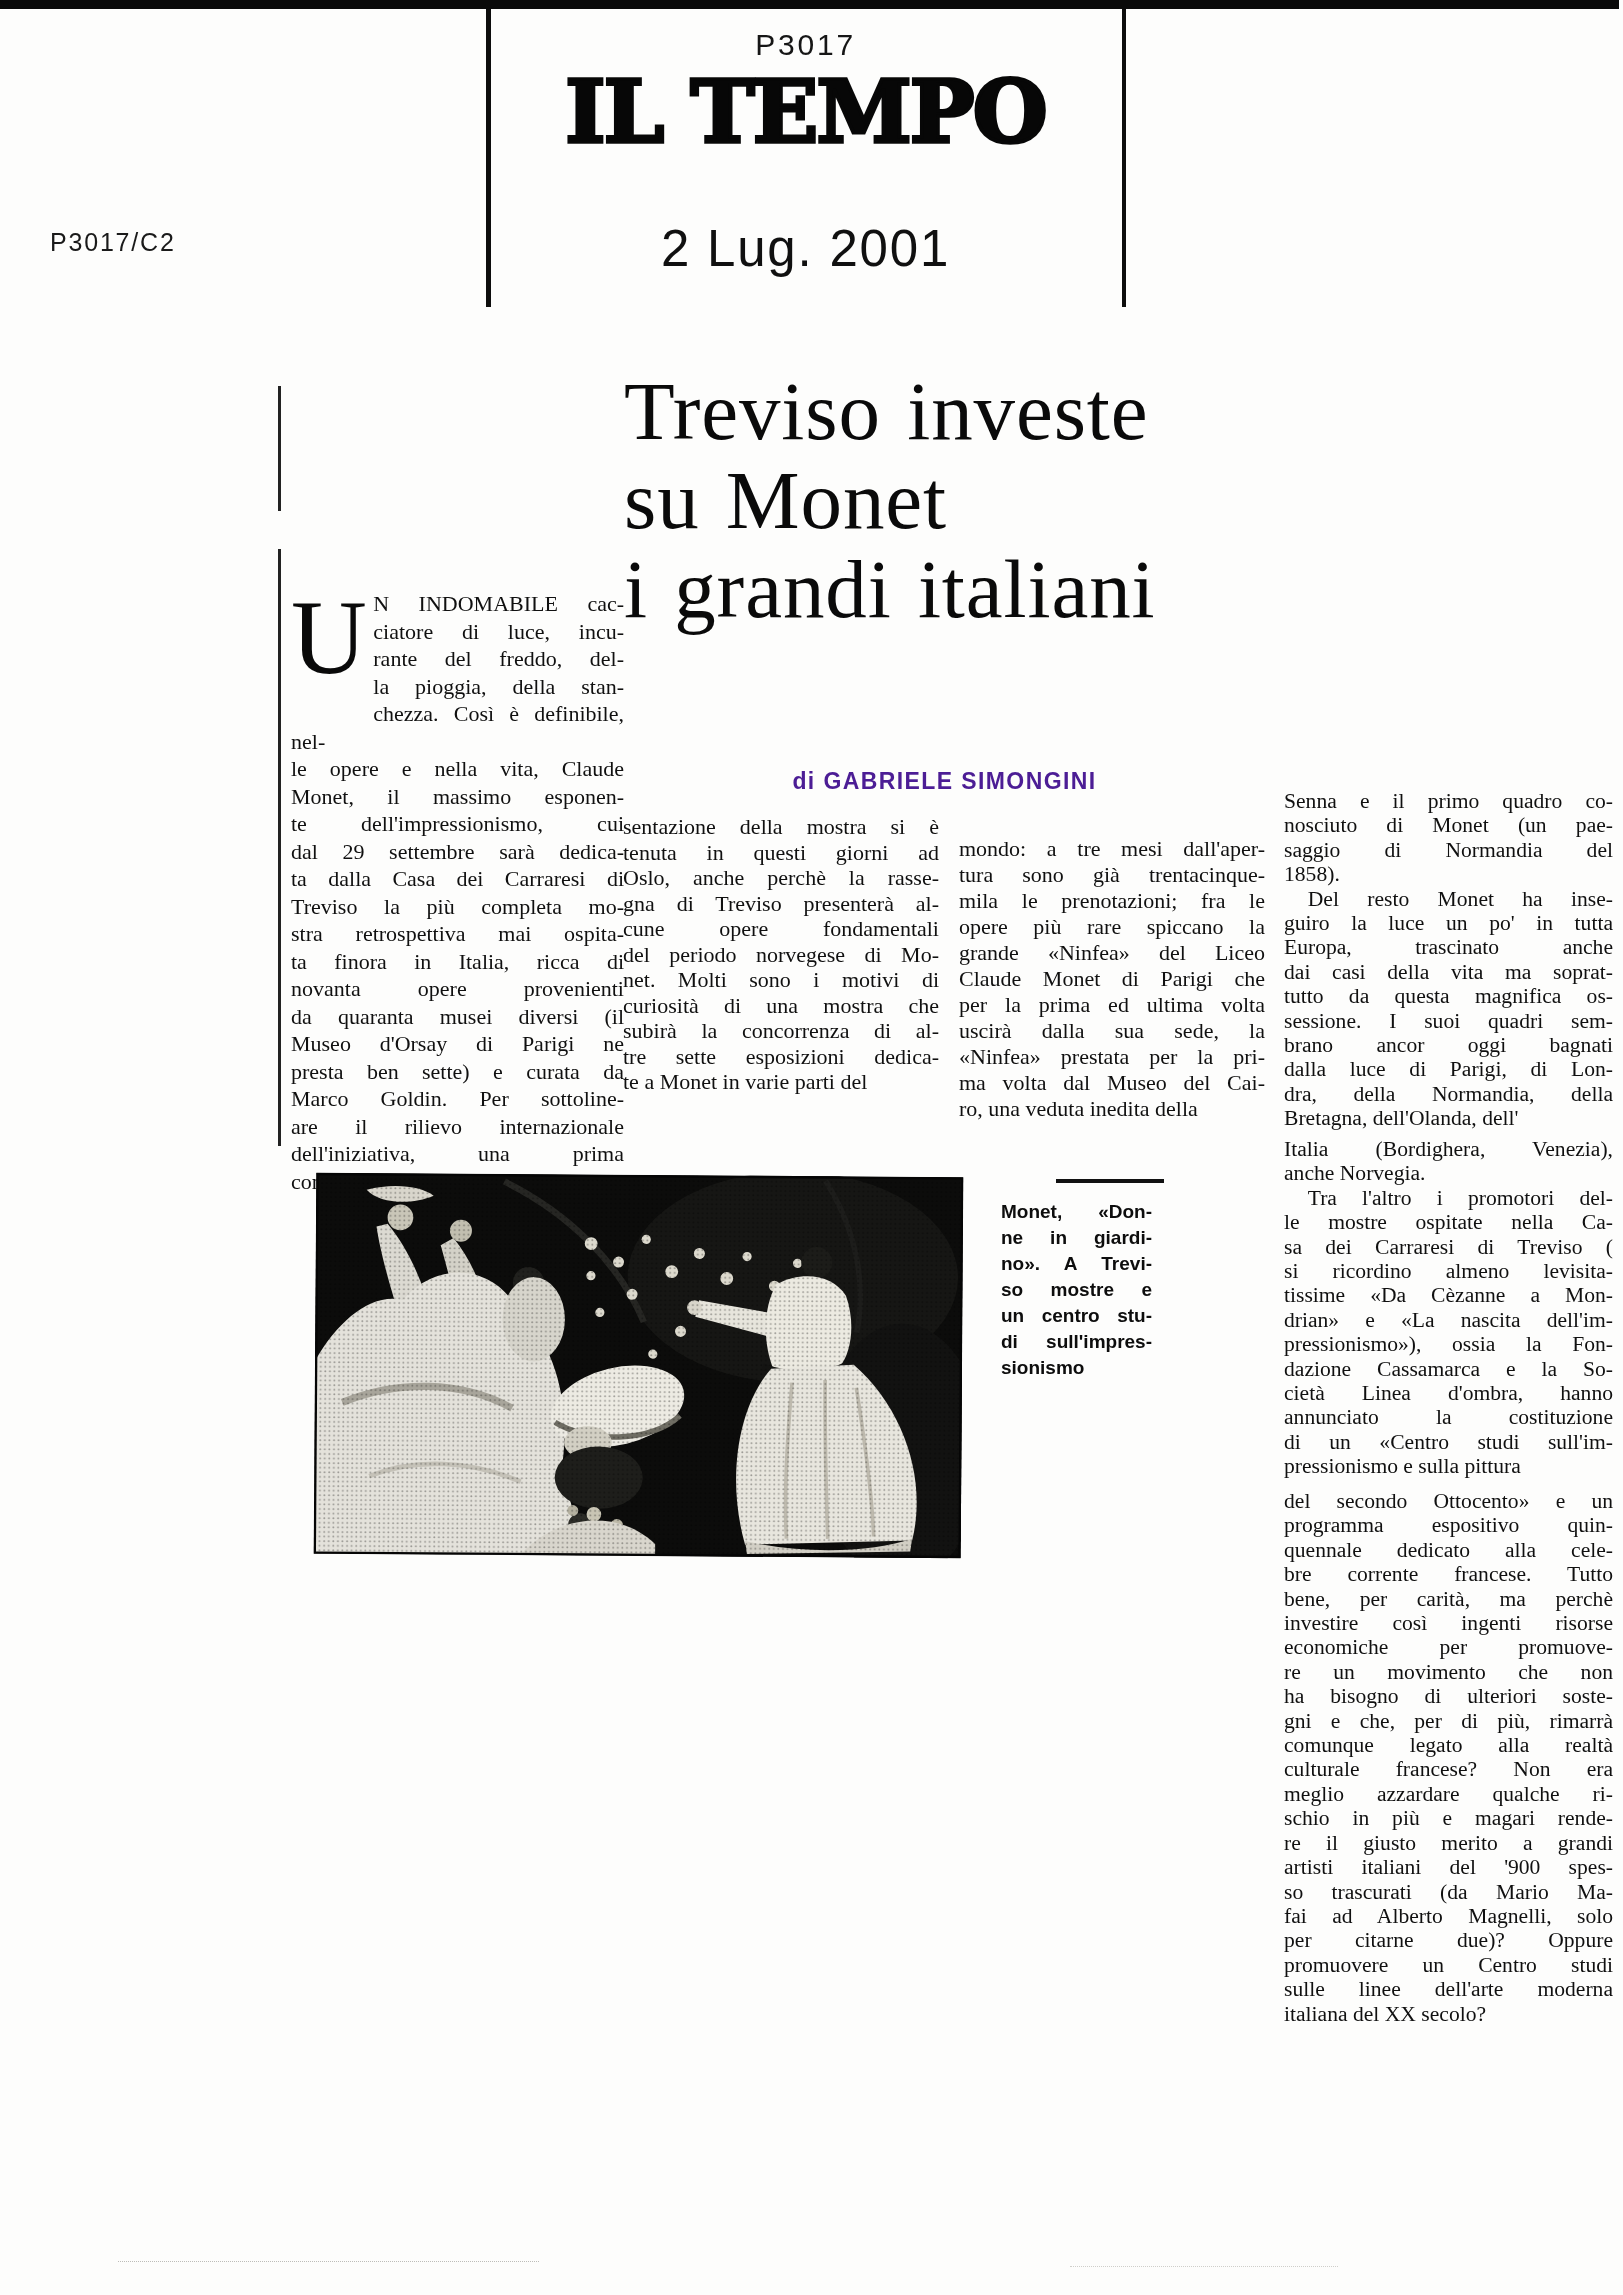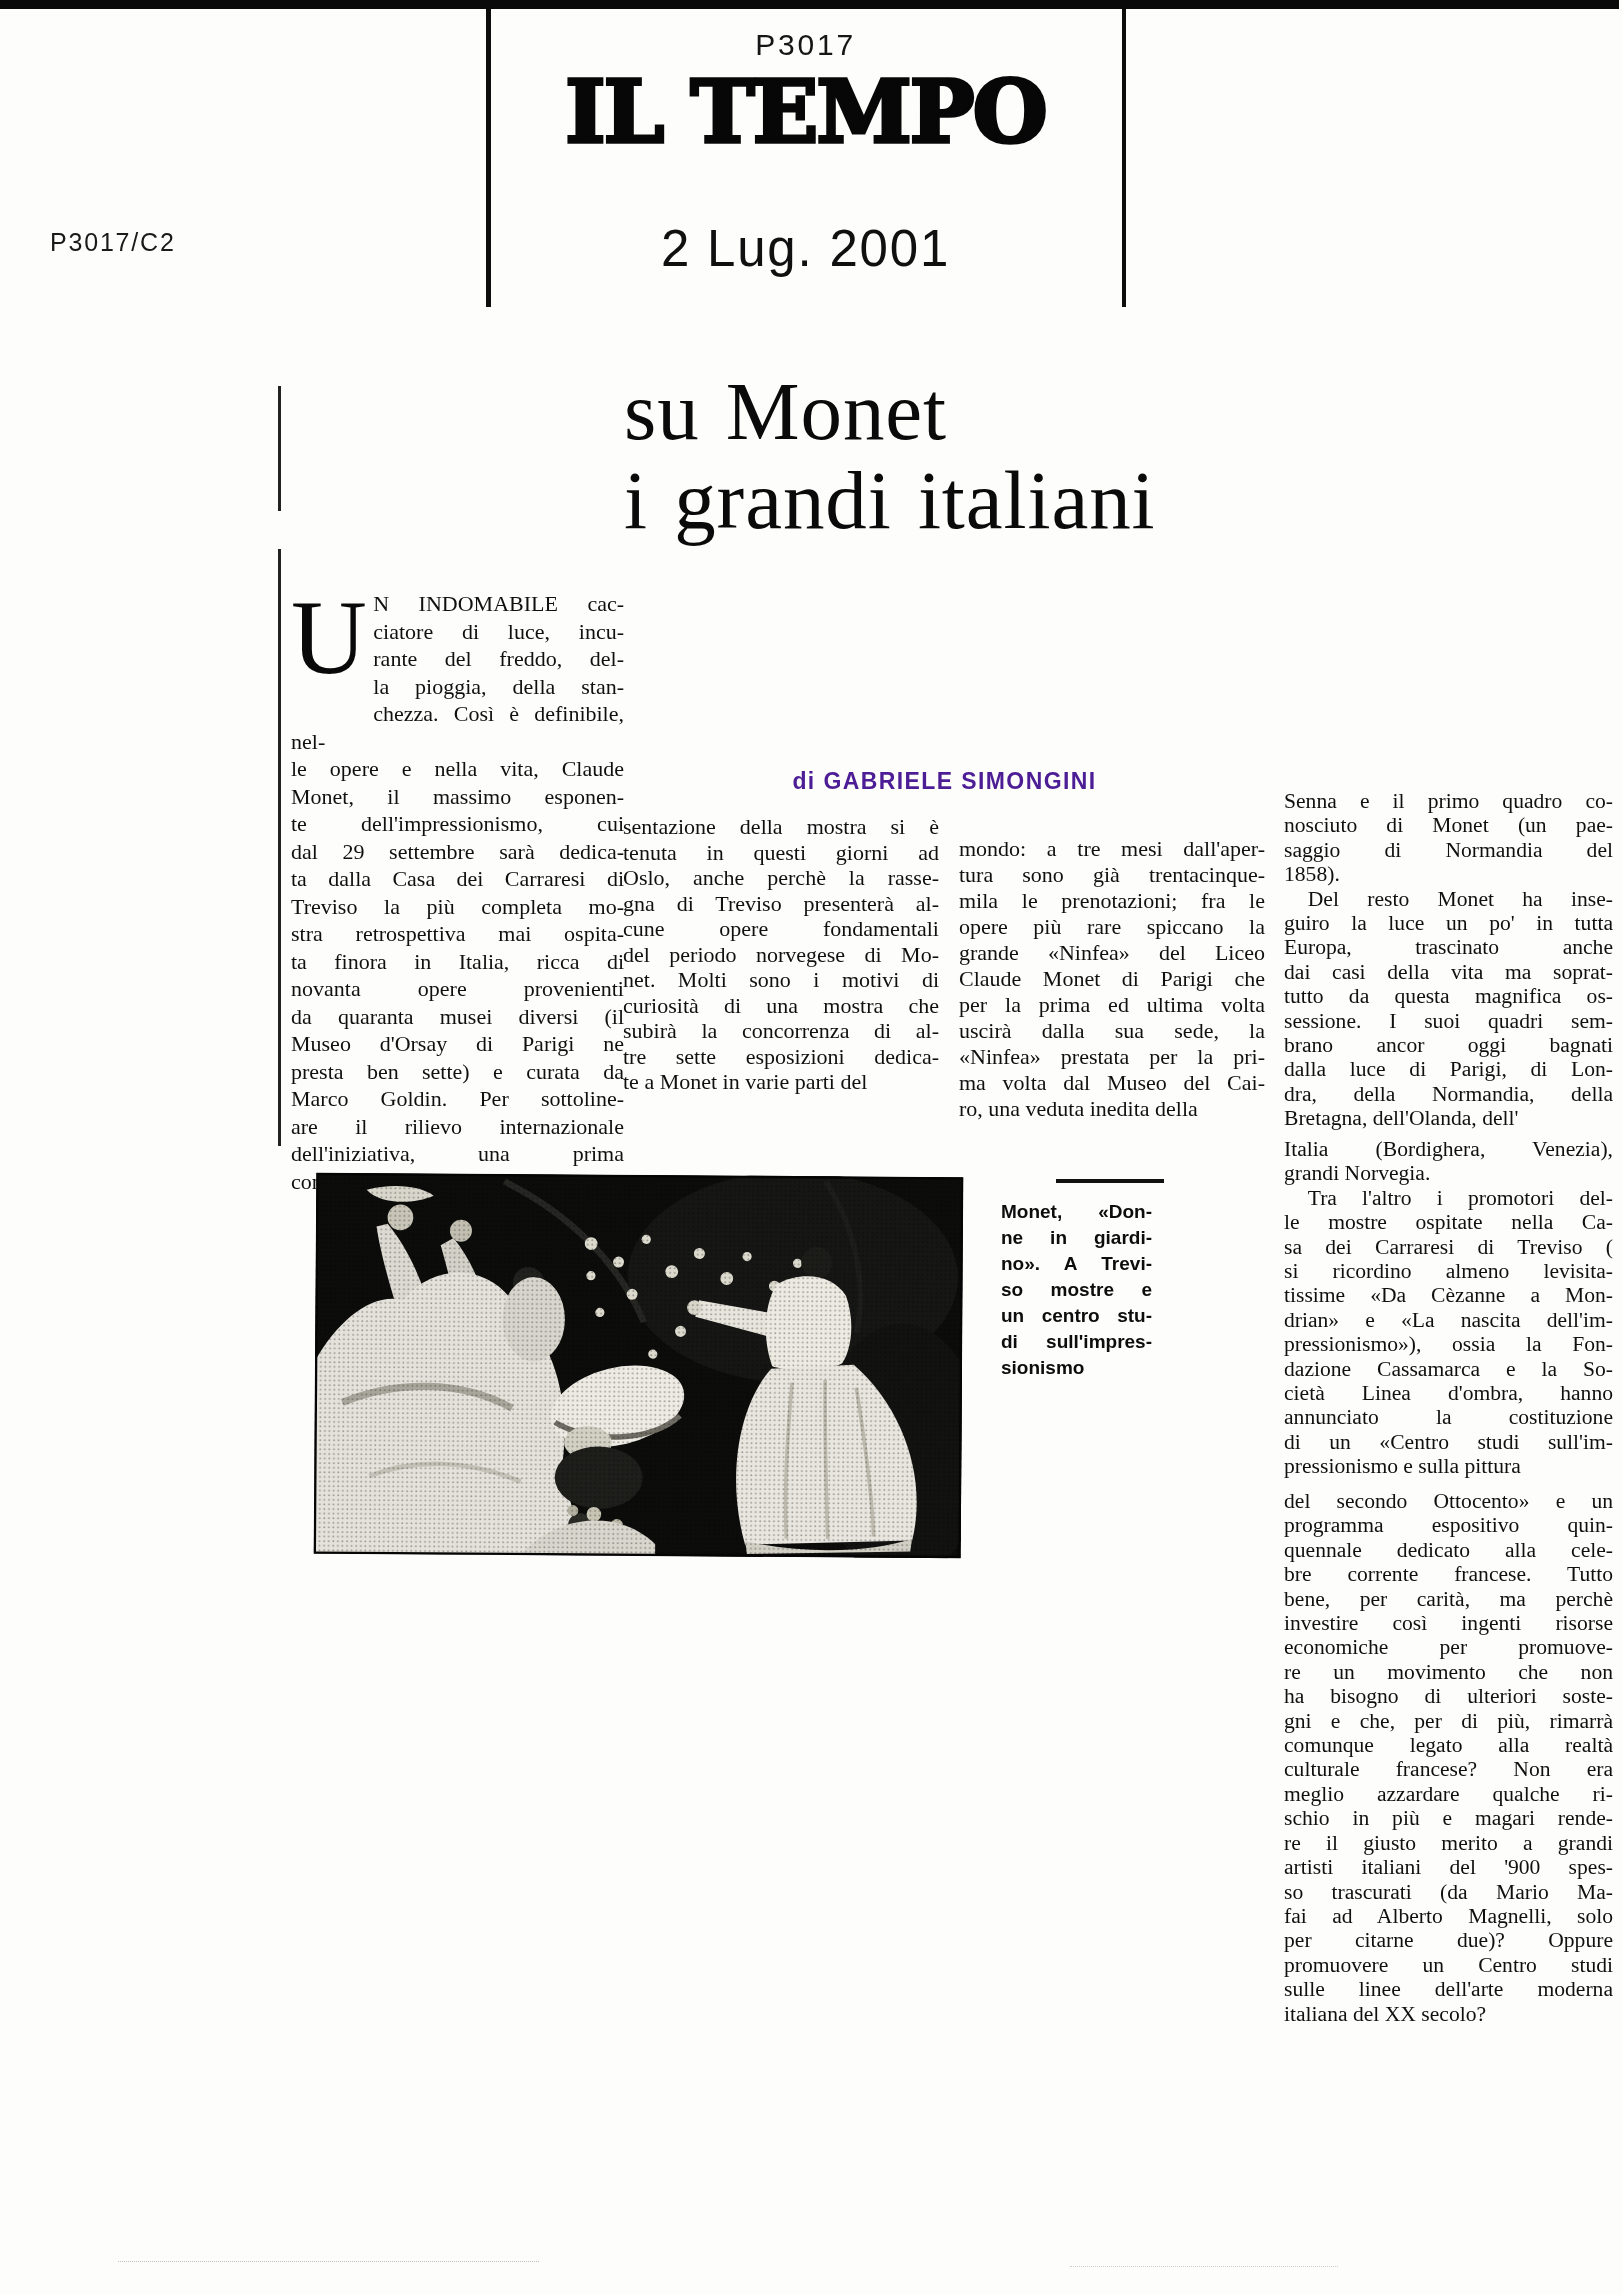--- a/index.html
+++ b/index.html
@@ -61,20 +61,21 @@
 
   <div class="vrule" style="left:486px;top:0;width:4.6px;height:307px;"></div>
   <div class="vrule" style="left:1122px;top:0;width:3.7px;height:307px;"></div>
   <div class="code-top">P3017</div>
   <div class="masthead">IL TEMPO</div>
   <div class="date-stamp">2 Lug. 2001</div>
   <div class="clip-code">P3017/C2</div>
   <div class="hrule-main"></div>
 
   <div class="headline">
+      <div class="ln">Treviso investe</div>
       <div class="ln">su Monet</div>
       <div class="ln end">i grandi italiani</div>
     </div>
   <div class="byline">di GABRIELE SIMONGINI</div>
 
   <div class="col1-rule-a"></div>
   <div class="col1-rule-b"></div>
 
   <div class="col col1">
     <div class="dropcap">U</div>
@@ -139,21 +140,21 @@
       <div class="ln">dai casi della vita ma soprat-</div>
       <div class="ln">tutto da questa magnifica os-</div>
       <div class="ln">sessione. I suoi quadri sem-</div>
       <div class="ln">brano ancor oggi bagnati</div>
       <div class="ln">dalla luce di Parigi, di Lon-</div>
       <div class="ln">dra, della Normandia, della</div>
       <div class="ln end">Bretagna, dell'Olanda, dell'</div>
     </div>
   <div class="col col4b">
       <div class="ln">Italia (Bordighera, Venezia),</div>
-      <div class="ln end">grandi Norvegia.</div>
+      <div class="ln end">anche Norvegia.</div>
       <div class="ln ind">Tra l'altro i promotori del-</div>
       <div class="ln">le mostre ospitate nella Ca-</div>
       <div class="ln">sa dei Carraresi di Treviso (</div>
       <div class="ln">si ricordino almeno levisita-</div>
       <div class="ln">tissime «Da Cèzanne a Mon-</div>
       <div class="ln">drian» e «La nascita dell'im-</div>
       <div class="ln">pressionismo»), ossia la Fon-</div>
       <div class="ln">dazione Cassamarca e la So-</div>
       <div class="ln">cietà Linea d'ombra, hanno</div>
       <div class="ln">annunciato la costituzione</div>

